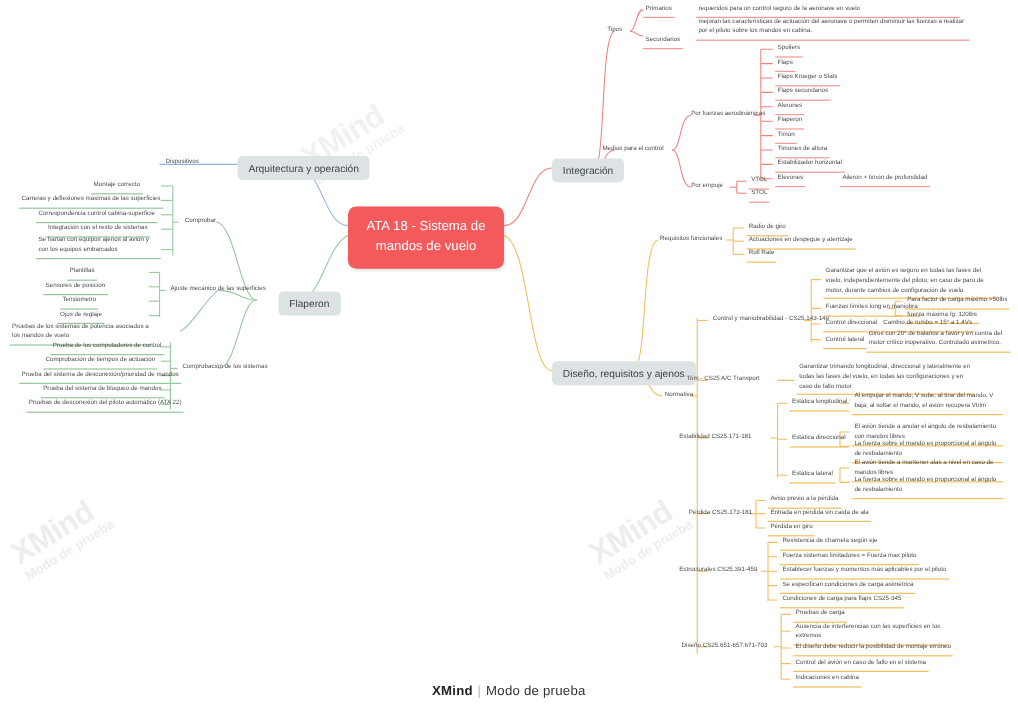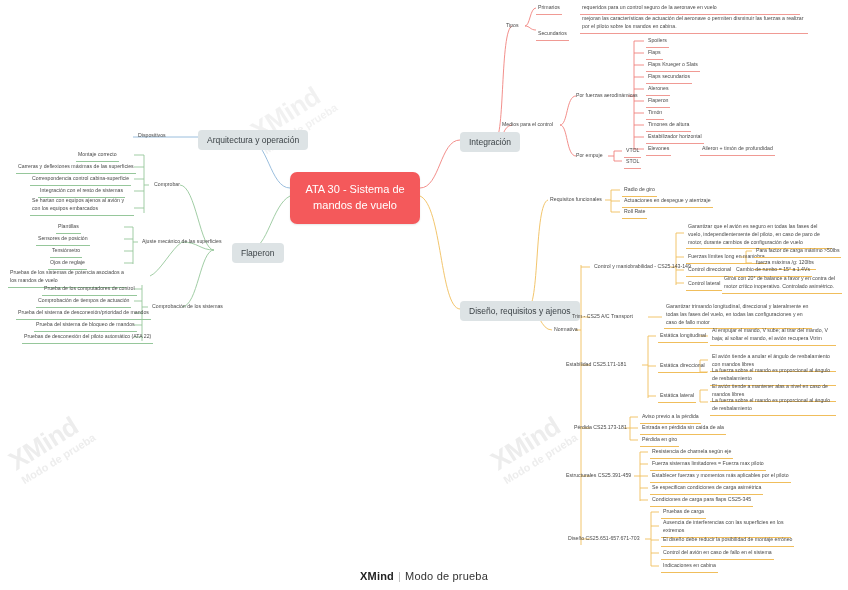--- a/index.html
+++ b/index.html
@@ -226,21 +226,21 @@
       <path d="M645,539 L651,539" stroke="#F0BE5C"></path>
       <path d="M651,512 L651,566" stroke="#F0BE5C"></path>
       <path d="M651,512 H659" stroke="#F0BE5C"></path>
       <path d="M651,526 H659" stroke="#F0BE5C"></path>
       <path d="M651,540 H659" stroke="#F0BE5C"></path>
       <path d="M651,553 H659" stroke="#F0BE5C"></path>
       <path d="M651,566 H659" stroke="#F0BE5C"></path>
     </g>
   </svg>
 
-  <div class="node central">ATA 30 - Sistema de mandos de vuelo</div>
+  <div class="node central">ATA 18 - Sistema de mandos de vuelo</div>
 
   <div class="node main" style="left:460px;top:132px;">Integración</div>
 
   <div class="node topic noul" style="left:504px;top:21px;">Tipos</div>
   <div class="node topic ul-red" style="left:536px;top:3px;">Primarios</div>
   <div class="node topic ul-red" style="left:580px;top:3px;width:220px;">requeridos para un control seguro de la aeronave en vuelo</div>
   <div class="node topic ul-red" style="left:536px;top:29px;">Secundarios</div>
   <div class="node topic wrap ul-red" style="left:580px;top:14px;width:228px;">mejoran las características de actuación del aeronave o permiten disminuir las fuerzas a realizar por el piloto sobre los mandos en cabina.</div>
 
   <div class="node topic noul" style="left:500px;top:120px;">Medios para el control</div>

